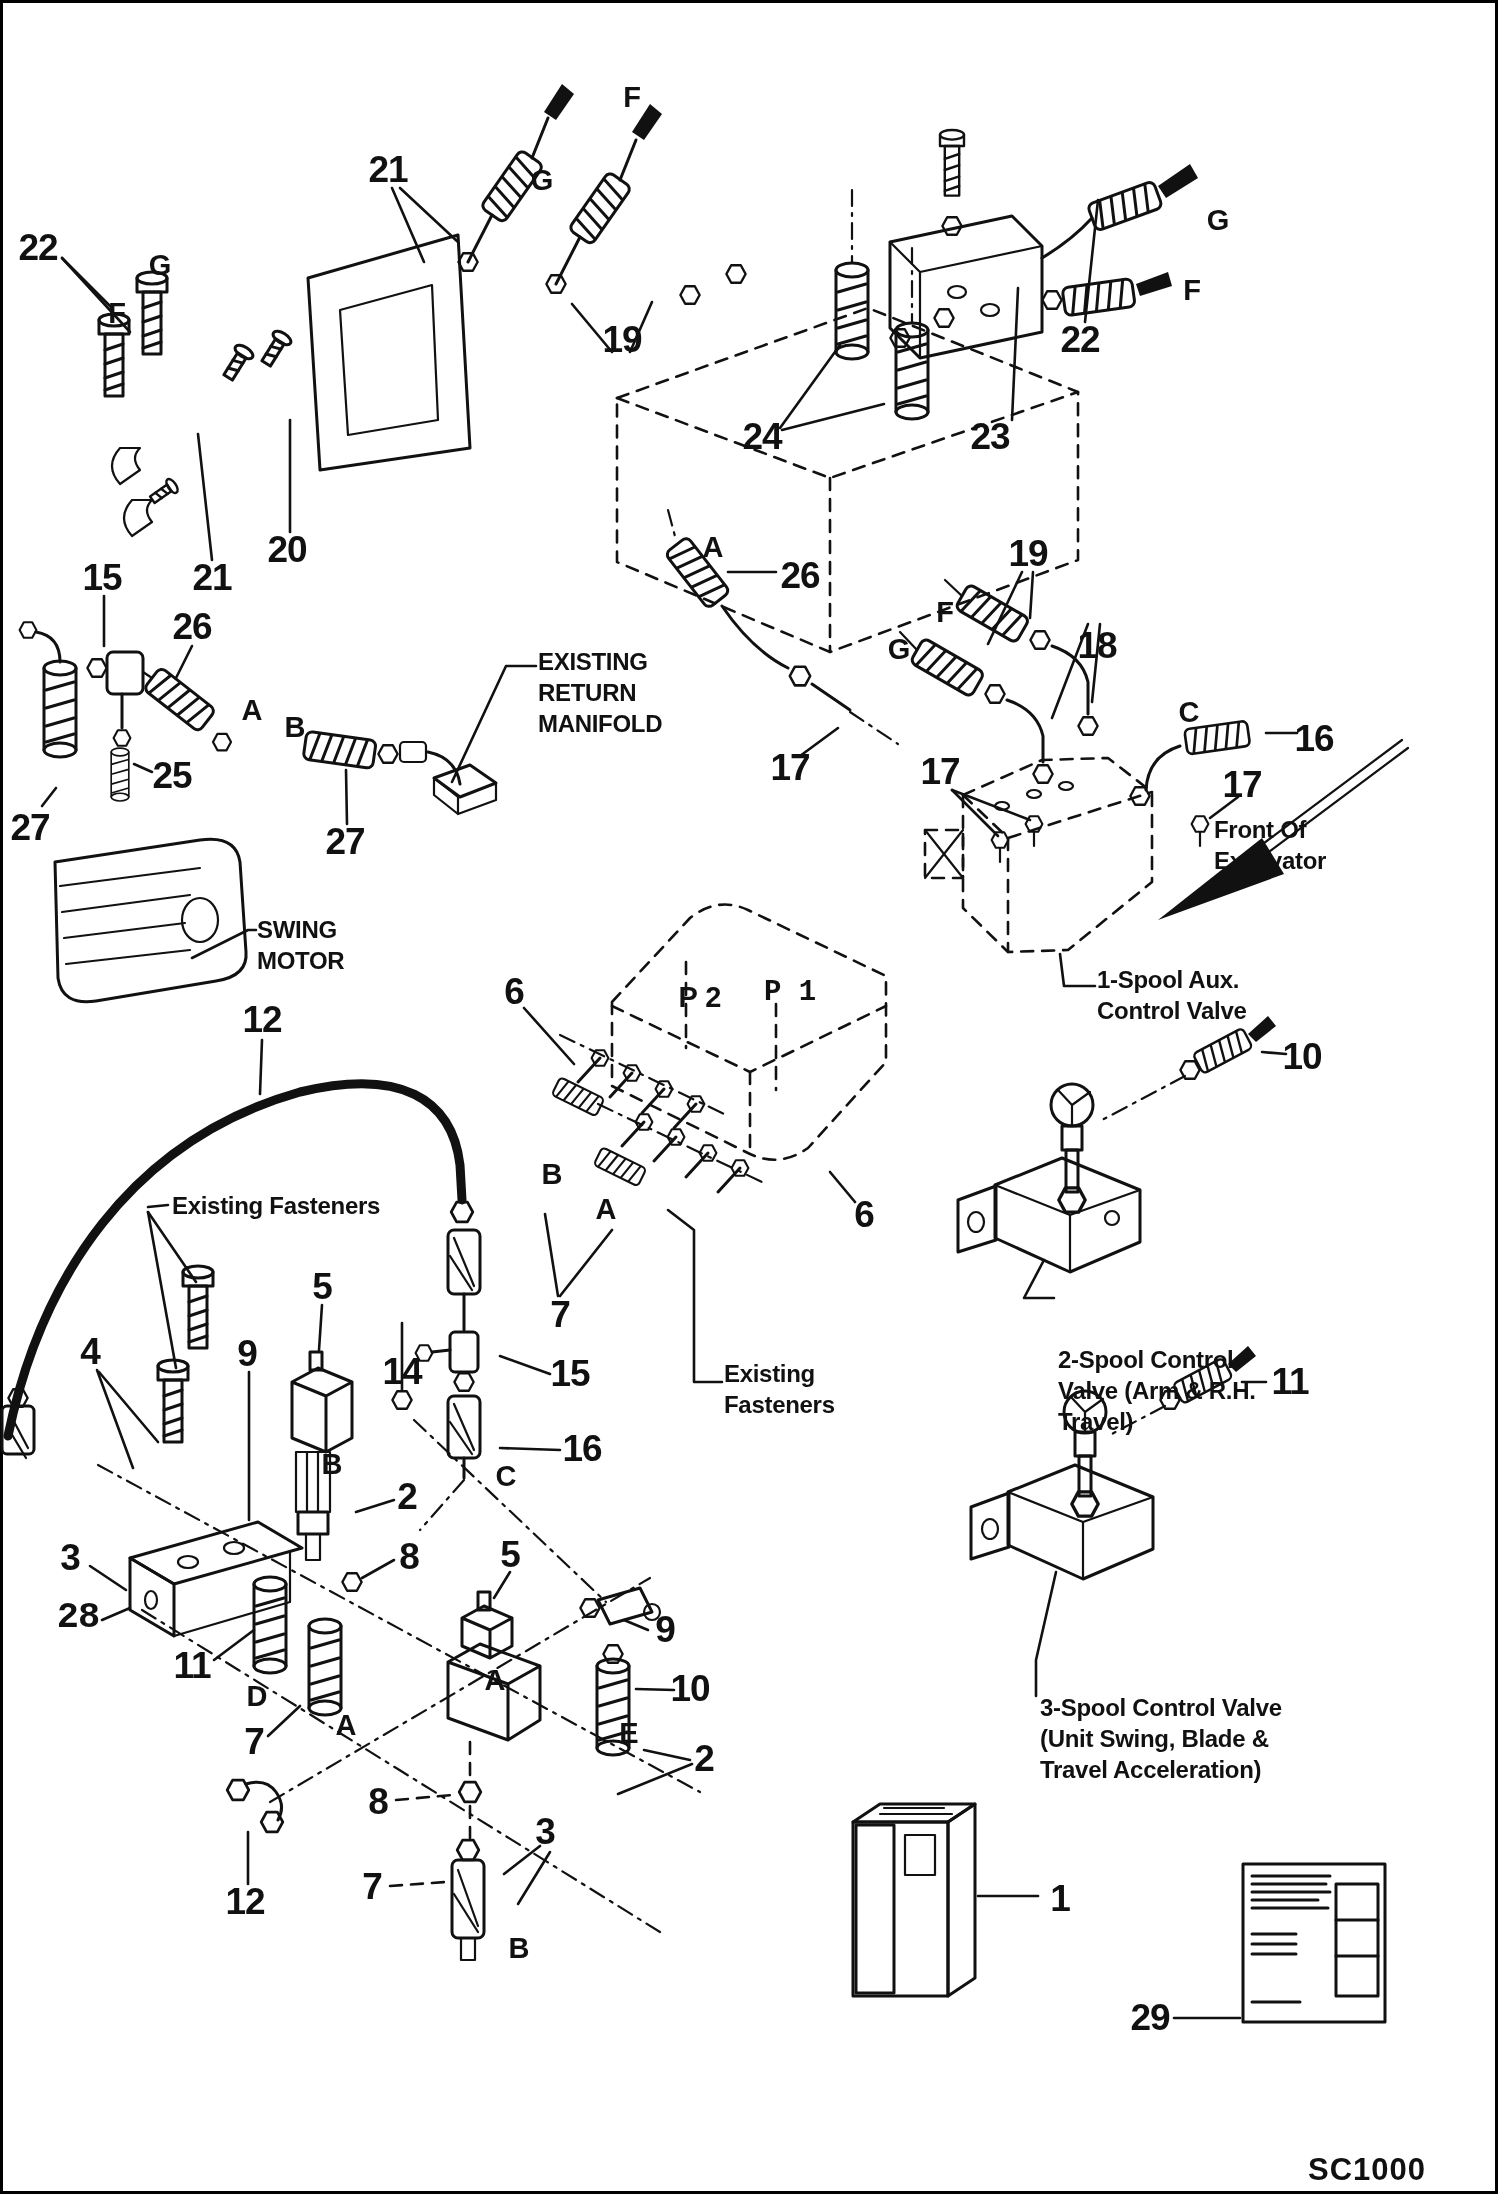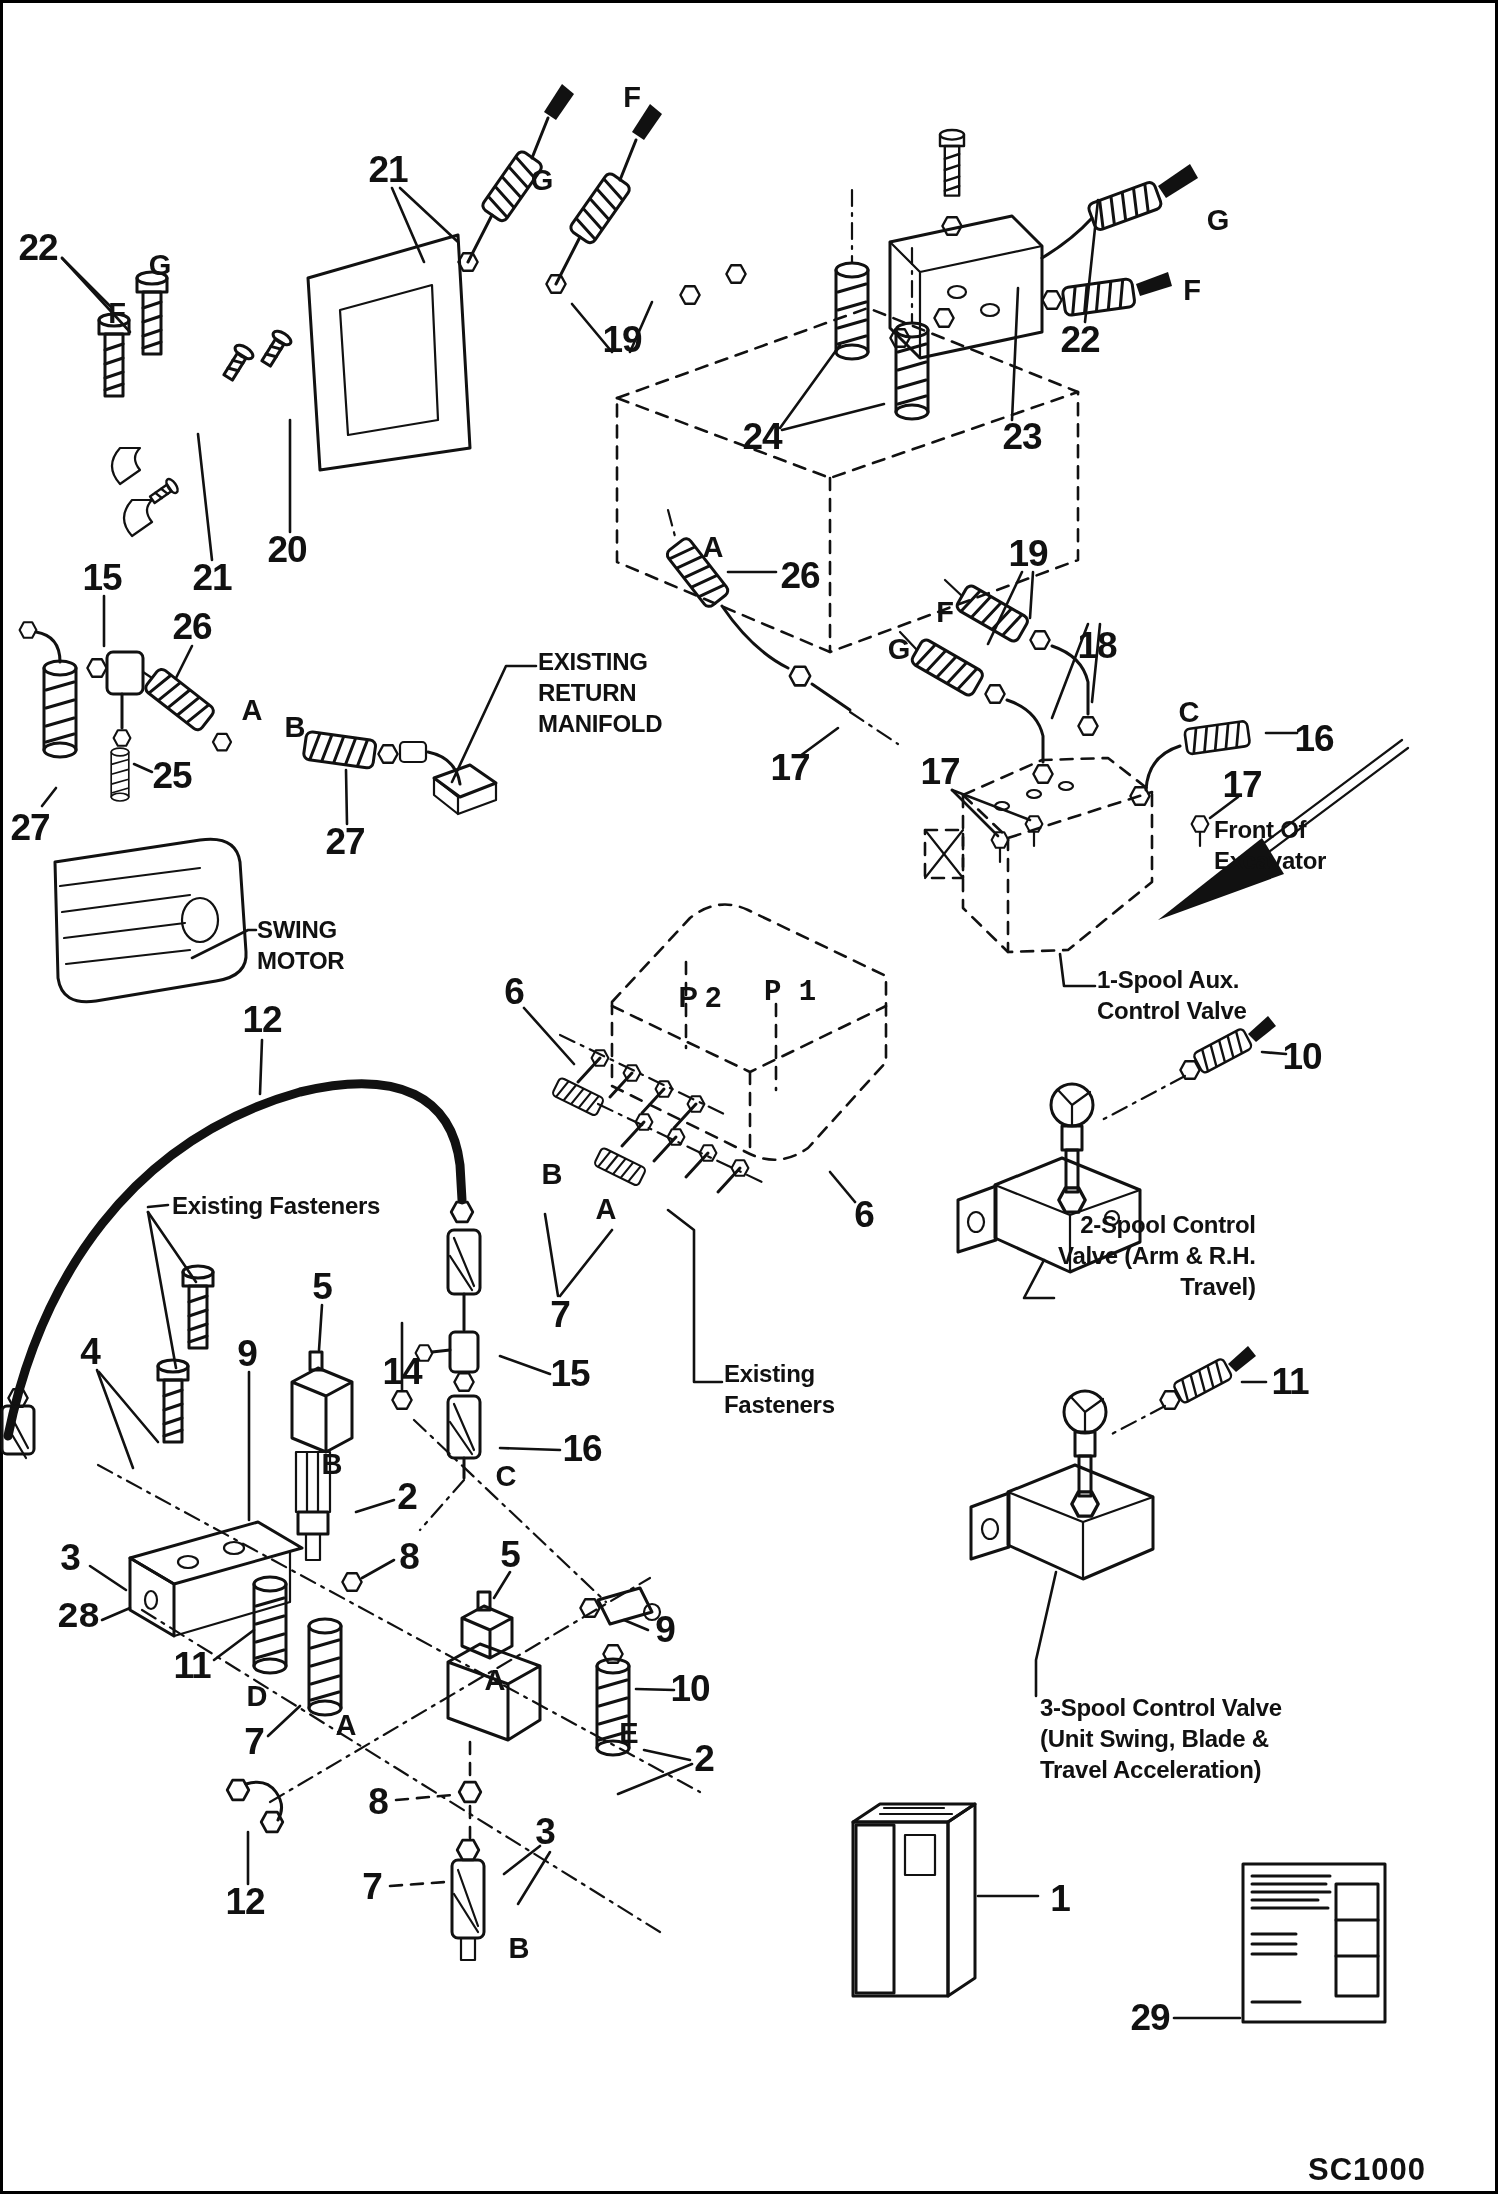--- a/index.html
+++ b/index.html
@@ -447,21 +447,21 @@
     <div>Fasteners</div>
   </div>
   <div class="anno" style="left:1214px;top:814px;">
     <div>Front Of</div>
     <div>Excavator</div>
   </div>
   <div class="anno" style="left:1097px;top:964px;">
     <div>1-Spool Aux.</div>
     <div>Control Valve</div>
   </div>
-  <div class="anno" style="left:1058px;top:1209px;text-align:right;">
+  <div class="anno" style="left:1058px;top:1344px;">
     <div>2-Spool Control</div>
     <div>Valve (Arm &amp; R.H.</div>
     <div>Travel)</div>
   </div>
   <div class="anno" style="left:1040px;top:1692px;">
     <div>3-Spool Control Valve</div>
     <div>(Unit Swing, Blade &amp;</div>
     <div>Travel Acceleration)</div>
   </div>
 
@@ -473,21 +473,21 @@
       <div class="callout" style="left: 622px; top: 340px;">19</div>
       <div class="callout" style="left: 287px; top: 550px;">20</div>
       <div class="callout" style="left: 212px; top: 578px;">21</div>
       <div class="callout" style="left: 102px; top: 578px;">15</div>
       <div class="callout" style="left: 192px; top: 627px;">26</div>
       <div class="callout" style="left: 172px; top: 776px;">25</div>
       <div class="callout" style="left: 30px; top: 828px;">27</div>
       <div class="callout" style="left: 345px; top: 842px;">27</div>
       <div class="callout" style="left: 262px; top: 1020px;">12</div>
       <div class="callout" style="left: 762px; top: 437px;">24</div>
-      <div class="callout" style="left: 990px; top: 437px; margin-left: 32px;">23</div>
+      <div class="callout" style="left: 990px; top: 437px;">23</div>
       <div class="callout" style="left: 1080px; top: 340px;">22</div>
       <div class="callout" style="left: 800px; top: 576px;">26</div>
       <div class="callout" style="left: 790px; top: 768px;">17</div>
       <div class="callout" style="left: 1028px; top: 554px;">19</div>
       <div class="callout" style="left: 1097px; top: 604px; margin-top: 42px;">18</div>
       <div class="callout" style="left: 1314px; top: 739px;">16</div>
       <div class="callout" style="left: 940px; top: 772px;">17</div>
       <div class="callout" style="left: 1242px; top: 785px;">17</div>
       <div class="callout" style="left: 1302px; top: 1057px;">10</div>
       <div class="callout" style="left: 1290px; top: 1382px;">11</div>

